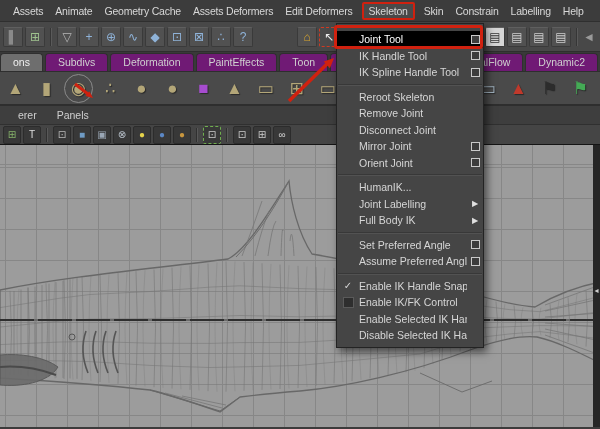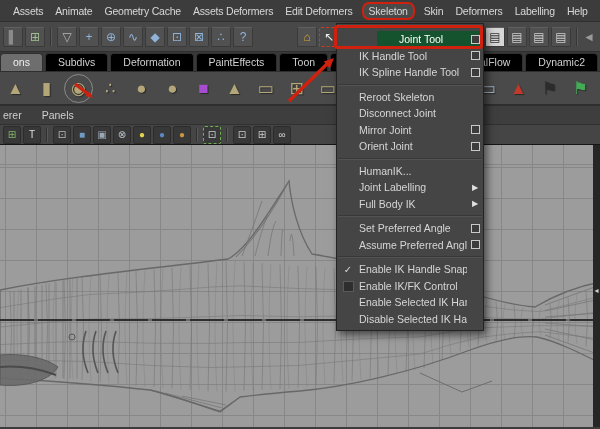--- a/index.html
+++ b/index.html
@@ -25,38 +25,38 @@
   .tb-btn .glyph{font-size:12px;line-height:1;}
   .tb-btn.bright{background:#d6d6d6;}
   .tb-btn.marquee{border:1px dashed #d03a22;background:#4a4a4a;}
   .tb-btn.small{width:12px;border:none;background:none;}
   .tb-div{width:1px;height:18px;background:#363636;border-right:1px solid #5a5a5a;margin:0 4px;}
   #toolbar-right{margin-left:auto;display:flex;align-items:center;}
 
   
   #shelf-tabs{height:20px;background:#393939;display:flex;align-items:flex-end;
               padding-left:0;border-bottom:1px solid #2e2e2e;}
-  .tab{height:17px;background:#000000;color:#d0d0d0;font-size:10.5px;line-height:17px;
+  .tab{height:17px;background:#701a75;color:#d0d0d0;font-size:10.5px;line-height:17px;
        padding:0 12px;margin-right:2px;border-radius:4px 4px 0 0;border:1px solid #2f2f2f;
        border-bottom:none;white-space:nowrap;}
   .tab.active{background:#6e6e6e;color:#f0f0f0;}
   .tab-spacer{flex:1;}
 
   
   #shelf{height:34px;background:#4a4a4a;display:flex;align-items:center;
          padding:0 4px 0 0;border-bottom:2px solid #2e2e2e;}
   .shelf-btn{width:27px;height:27px;margin:0 2px;display:flex;align-items:center;
              justify-content:center;position:relative;}
   .shelf-btn .glyph{font-size:17px;line-height:1;text-shadow:1px 1px 1px rgba(0,0,0,.45);}
   .shelf-btn.ring{border:1.5px solid #8a8a8a;border-radius:50%;}
   #shelf-right{margin-left:auto;display:flex;align-items:center;}
 
   
   #panel-menubar{height:19px;background:#3e3e3e;display:flex;align-items:center;gap:20px;
-                 padding-left:3px;border-bottom:1px solid #303030;}
+                 padding-left:18px;border-bottom:1px solid #303030;}
   .pm-item{color:#cfcfcf;font-size:10.5px;}
   #panel-toolbar{height:20px;background:#454545;display:flex;align-items:center;
                  padding-left:2px;border-bottom:1px solid #151515;}
   .pt-btn{width:16px;height:16px;margin:0 1px;background:#383838;border:1px solid #2c2c2c;
           display:flex;align-items:center;justify-content:center;border-radius:2px;}
   .pt-btn .glyph{font-size:10px;line-height:1;}
   .pt-btn.sel{border:1px dashed #6fae4e;}
   .pt-div{width:1px;height:14px;background:#303030;border-right:1px solid #585858;margin:0 4px;}
 
   
@@ -75,21 +75,21 @@
 
   
   #skeleton-menu{position:absolute;left:336px;top:23px;width:146px;z-index:50;
      background:#454545;border:1px solid #232323;box-shadow:3px 4px 8px rgba(0,0,0,.55);
      padding-bottom:3px;}
   .tear-off{height:5px;margin:1px 2px 1px 2px;
      background:repeating-linear-gradient(90deg,#8a8a8a 0 3px,transparent 3px 6px);
      background-size:100% 1px;background-position:0 2px;background-repeat:no-repeat;}
   .m-item{height:16.5px;display:flex;align-items:center;position:relative;
      color:#d6d6d6;font-size:10.5px;cursor:default;}
-  .m-item.hl{background:#14532d;color:#fff;margin-left:40px;}
+  .m-item.hl{background:#000000;color:#fff;}
   .m-lead{width:22px;text-align:center;font-size:10px;flex:0 0 22px;}
   .m-lead.m-checkbox::before{content:"";display:inline-block;width:9px;height:9px;
      background:#2e2e2e;border:1px solid #5a5a5a;vertical-align:middle;}
   .m-label{flex:1;white-space:nowrap;overflow:hidden;}
   .m-right{flex:0 0 16px;display:flex;align-items:center;justify-content:center;}
   .m-right.m-option::before{content:"";width:7px;height:7px;border:1px solid #c9c9c9;
      background:#3c3c3c;display:block;}
   .m-right.m-sub{color:#e0e0e0;font-size:8px;}
   .m-sep{height:1px;background:#383838;border-bottom:1px solid #525252;margin:3px 1px;}
 
@@ -102,23 +102,23 @@
 </style>
 </head>
 <body>
 
 <div id="menubar" class="row">
     <div class="mb-item">Assets</div>
     <div class="mb-item">Animate</div>
     <div class="mb-item">Geometry Cache</div>
     <div class="mb-item">Assets Deformers</div>
     <div class="mb-item">Edit Deformers</div>
-    <div class="mb-item red-border" style="border-color: rgb(208, 33, 15); border-radius: 7px;">Skeleton</div>
+    <div class="mb-item red-border" style="border-color: rgb(208, 33, 15);">Skeleton</div>
     <div class="mb-item">Skin</div>
-    <div class="mb-item">Deformers</div>
+    <div class="mb-item">Constrain</div>
     <div class="mb-item">Labelling</div>
     <div class="mb-item">Help</div>
   </div>
 
 <div id="toolbar" class="row">
   <div id="toolbar-left" style="display: flex; align-items: center;">
       <div class="tb-btn">
         <span class="glyph" style="color: rgb(138, 138, 138);">▌</span>
       </div>
       <div class="tb-btn">
@@ -432,20 +432,25 @@
       <span class="m-right m-option"></span>
     </div>
     <div class="m-sep"></div>
     <div class="m-item">
       <span class="m-lead"></span>
       <span class="m-label">Reroot Skeleton</span>
       <span class="m-right"></span>
     </div>
     <div class="m-item">
       <span class="m-lead"></span>
+      <span class="m-label">Remove Joint</span>
+      <span class="m-right"></span>
+    </div>
+    <div class="m-item">
+      <span class="m-lead"></span>
       <span class="m-label">Disconnect Joint</span>
       <span class="m-right"></span>
     </div>
     <div class="m-item">
       <span class="m-lead"></span>
       <span class="m-label">Mirror Joint</span>
       <span class="m-right m-option"></span>
     </div>
     <div class="m-item">
       <span class="m-lead"></span>

